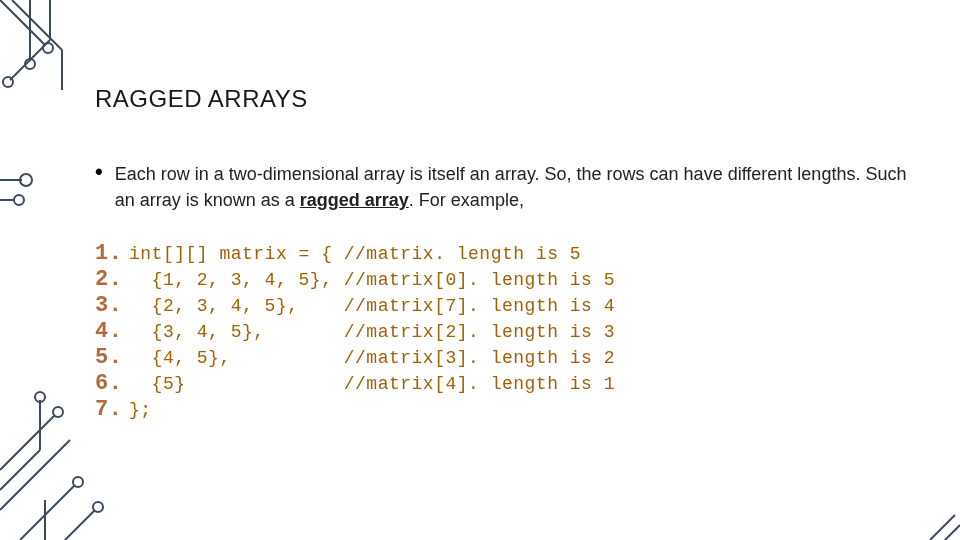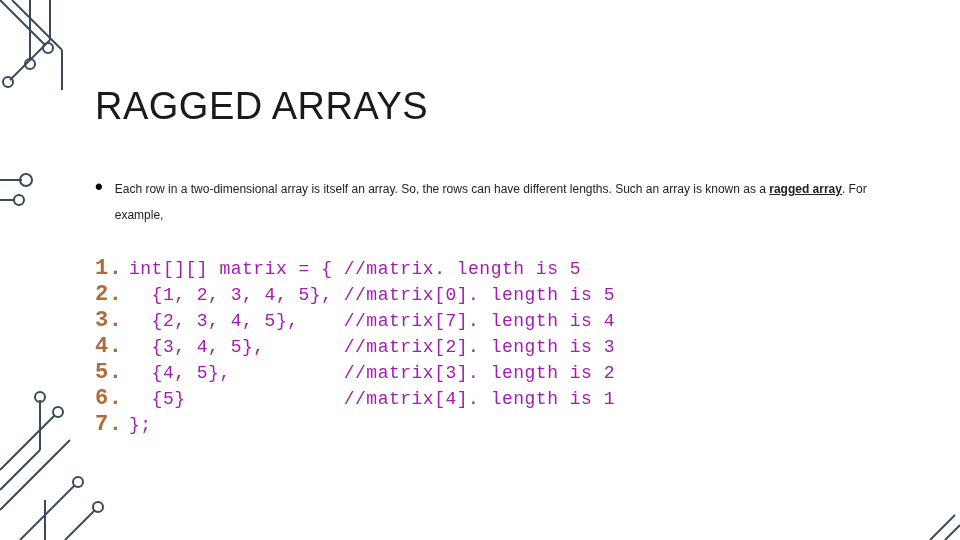--- a/index.html
+++ b/index.html
@@ -17,41 +17,41 @@
     width: 960px; height: 540px;
     pointer-events: none;
   }
   .content {
     position: absolute;
     left: 95px;
     top: 85px;
     width: 820px;
   }
   .title {
-    font-size: 38px;
+    font-size: 24px;
     font-weight: 400;
     letter-spacing: 0.5px;
     color: #1a1a1a;
     margin-bottom: 48px;
   }
   .bullet-row {
     display: flex;
     align-items: flex-start;
     margin-bottom: 28px;
   }
   .bullet-dot {
     font-size: 22px;
     line-height: 22px;
     color: #000;
     margin-right: 12px;
     margin-top: 0px;
     font-weight: bold;
   }
   .bullet-text {
-    font-size: 12px;
+    font-size: 18px;
     line-height: 26px;
     color: #222;
   }
   .bullet-text .bold-term {
     font-weight: bold;
     text-decoration: underline;
   }
   .code-block {
     margin-top: 6px;
   }
@@ -66,21 +66,21 @@
   .line-number {
     width: 34px;
     font-family: "Courier New", Courier, monospace;
     font-size: 22px;
     font-weight: bold;
     color: #b06a3b;
     text-align: left;
   }
   .code-text {
     white-space: pre;
-    color: #a21caf;
+    color: #a16207;
     text-align: right;
   }
 </style>
 </head>
 <body>
 
 <svg class="decoration" viewBox="0 0 960 540">
   <g stroke="#3b4a5a" stroke-width="2" fill="none">
 
     <line x1="0" y1="0" x2="45" y2="45"></line>

